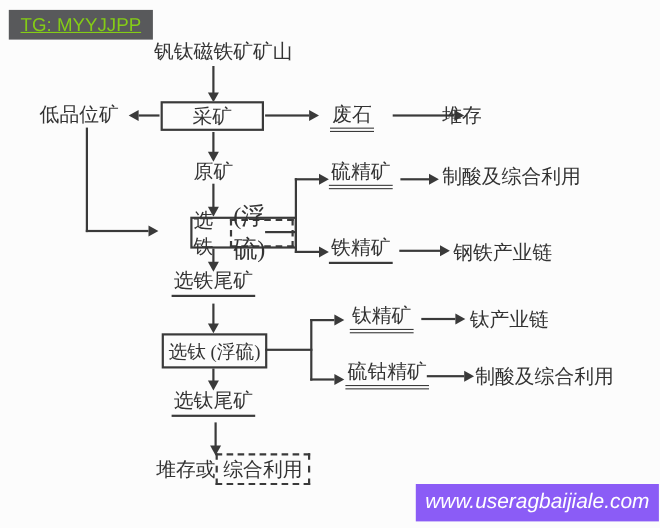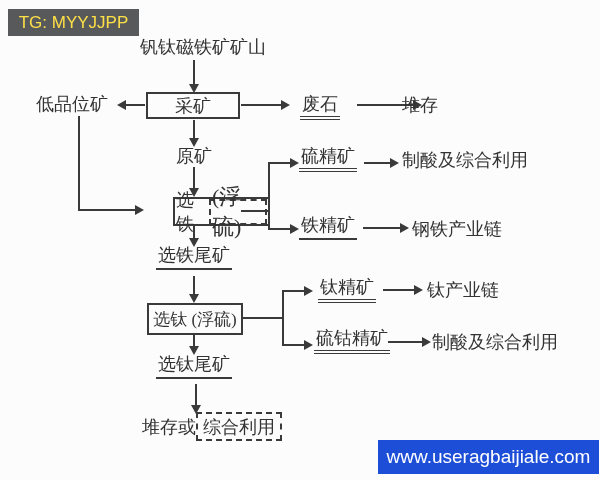--- a/index.html
+++ b/index.html
@@ -39,29 +39,29 @@
   .u1{border-bottom:2px solid #3a3a3a;padding:0 2px 3px 2px;}
   .u2{border-bottom:4px double #3a3a3a;padding:0 2px 2px 2px;}
   .dashed-inline{
     display:inline-flex;align-items:center;justify-content:center;
     border:2px dashed #3a3a3a;
     padding:0 1px;margin-left:1px;
     font-size:22px;height:22px;
   }
   .badge{
     position:absolute;left:8px;top:9px;width:131px;height:27px;
-    background:#58595b;color:#fde047;
+    background:#58595b;color:#84cc16;
     font-family:"Liberation Sans","DejaVu Sans",sans-serif;
-    font-size:17px;display:flex;align-items:center;justify-content:center;
+    font-size:17px;display:flex;align-items:center;justify-content:center;text-decoration:underline;
   }
   .watermark{
     position:absolute;left:378px;top:440px;width:221px;height:34px;
-    background:#1d4ed8;color:#fff;
+    background:#8b5cf6;color:#fff;
     font-family:"Liberation Sans","DejaVu Sans",sans-serif;
-    font-size:19px;display:flex;align-items:center;justify-content:center;
+    font-size:19px;display:flex;align-items:center;justify-content:center;font-style:italic;
   }
   .final-row{
     position:absolute;left:142px;top:412px;height:29px;
     display:flex;align-items:center;font-size:18px;
   }
   .final-box{
     box-sizing:border-box;
     border:2px dashed #3a3a3a;
     height:29px;padding:0 5px;
     display:flex;align-items:center;justify-content:center;

